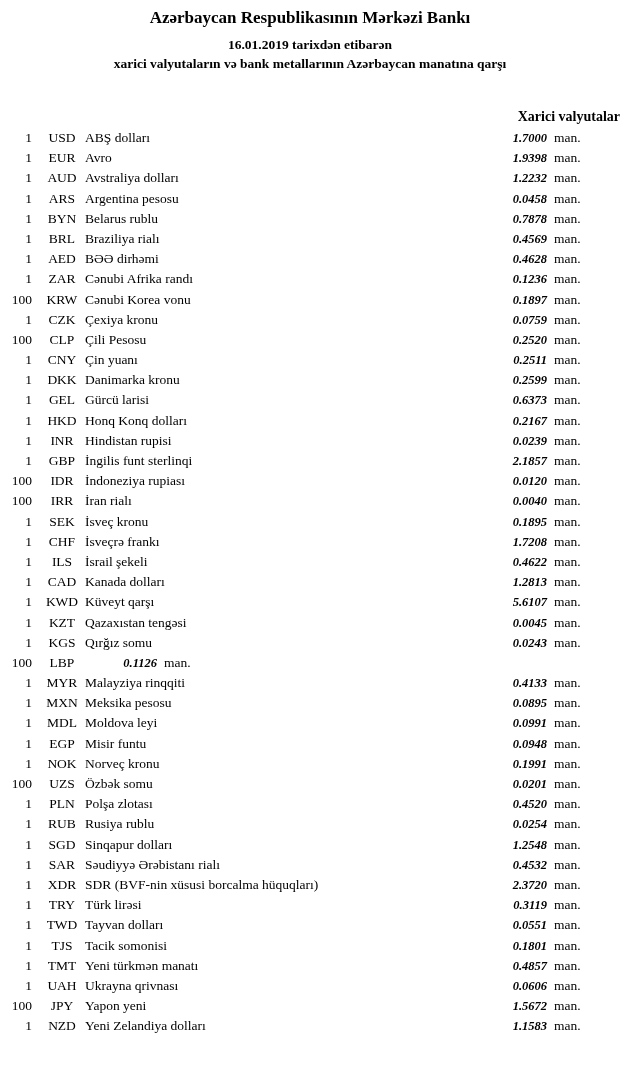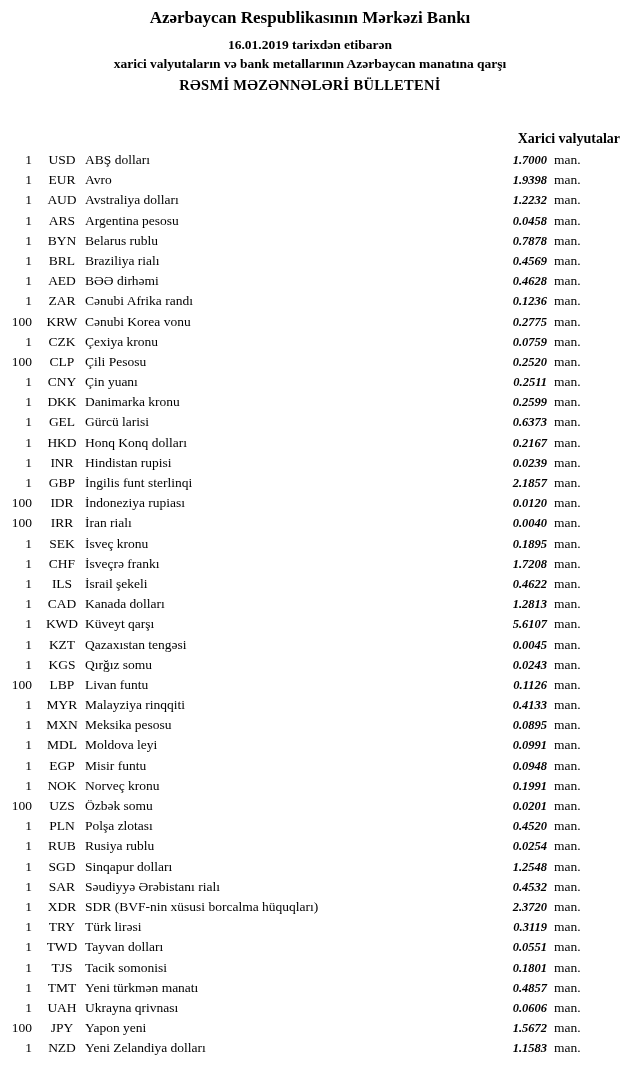--- a/index.html
+++ b/index.html
@@ -88,21 +88,20 @@
   }
 </style>
 </head>
 <body>
 
 <div class="page">
   <div class="header">
     <h1 class="bank-title">Azərbaycan Respublikasının Mərkəzi Bankı</h1>
     <div class="date-line">16.01.2019 tarixdən etibarən</div>
     <div class="subtitle">xarici valyutaların və bank metallarının Azərbaycan manatına qarşı</div>
-    <div class="bulletin-title">RƏSMİ MƏZƏNNƏLƏRİ BÜLLETENİ</div>
   </div>
 
   <div class="section-title">Xarici valyutalar</div>
 
   <div class="rates">
   <div class="row">
     <span class="qty">1</span>
     <span class="code">USD</span>
     <span class="name">ABŞ dolları</span>
     <span class="rate">1.7000</span>
@@ -162,21 +161,21 @@
     <span class="code">ZAR</span>
     <span class="name">Cənubi Afrika randı</span>
     <span class="rate">0.1236</span>
     <span class="unit">man.</span>
   </div>
 
   <div class="row">
     <span class="qty">100</span>
     <span class="code">KRW</span>
     <span class="name">Cənubi Korea vonu</span>
-    <span class="rate">0.2775</span>
+    <span class="rate">0.1897</span>
     <span class="unit">man.</span>
   </div>
 
   <div class="row">
     <span class="qty">1</span>
     <span class="code">CZK</span>
     <span class="name">Çexiya kronu</span>
     <span class="rate">0.0759</span>
     <span class="unit">man.</span>
   </div>
@@ -305,21 +304,20 @@
     <span class="qty">1</span>
     <span class="code">KGS</span>
     <span class="name">Qırğız somu</span>
     <span class="rate">0.0243</span>
     <span class="unit">man.</span>
   </div>
 
   <div class="row">
     <span class="qty">100</span>
     <span class="code">LBP</span>
-    <span class="name">Livan funtu</span>
     <span class="rate">0.1126</span>
     <span class="unit">man.</span>
   </div>
 
   <div class="row">
     <span class="qty">1</span>
     <span class="code">MYR</span>
     <span class="name">Malayziya rinqqiti</span>
     <span class="rate">0.4133</span>
     <span class="unit">man.</span>

